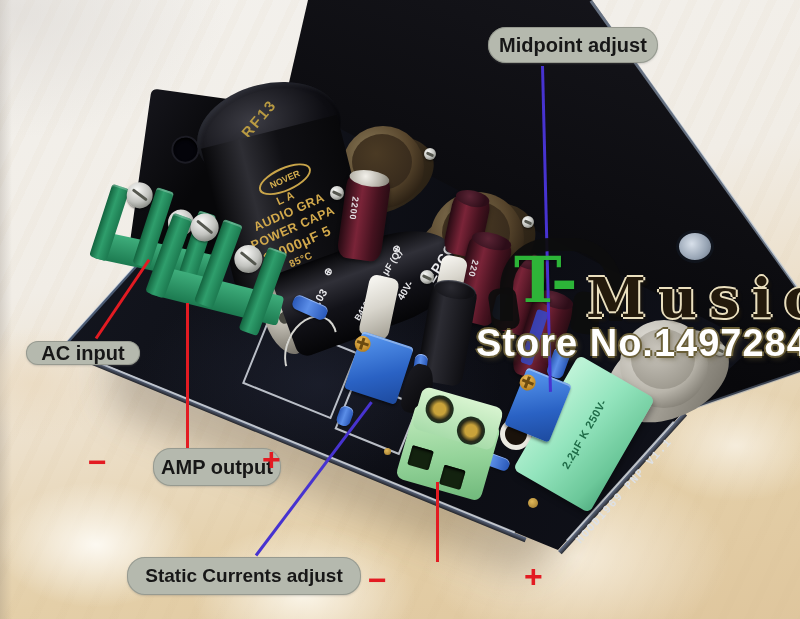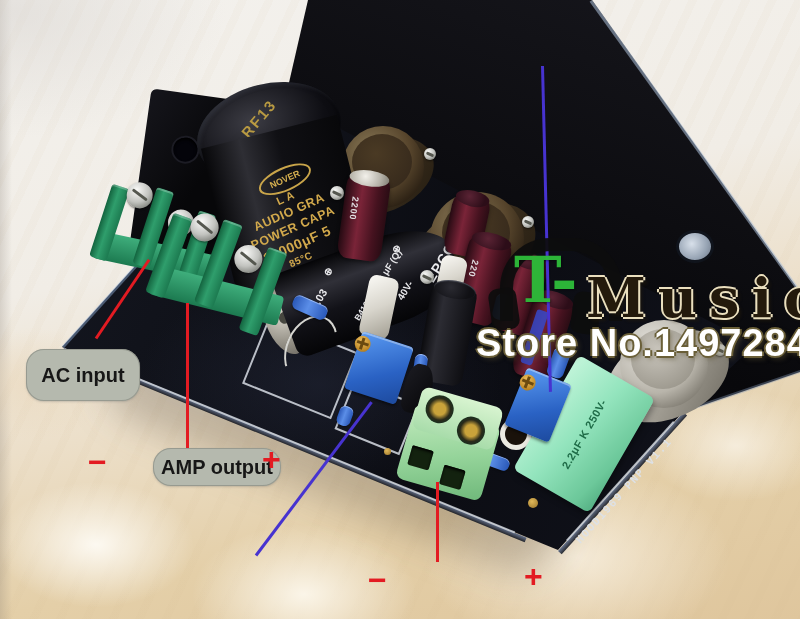--- a/index.html
+++ b/index.html
@@ -282,21 +282,23 @@
   <div class="abs aline bline" style="left:541px;top:66px;width:3px;height:326px;transform-origin:50% 0;transform:rotate(-1.4deg);"></div>
   <div class="abs aline bline" style="left:256px;top:554px;width:192px;height:3px;transform-origin:0 50%;transform:rotate(-53deg);"></div>
 
   <div class="abs wm hp-band"></div>
   <div class="abs wm hp-cup" style="left:490px;top:288px;transform:rotate(-8deg);"></div>
   <div class="abs wm hp-cup" style="left:572px;top:292px;transform:rotate(8deg);"></div>
   <div class="abs wm logo-t">T-</div>
   <div class="abs wm logo-music">Music</div>
   <div class="abs wm store">Store No.1497284</div>
 
-  <div class="pill" style="left:26px;top:349px;width:114px;height:52px;">AC input</div>
+  <div class="pill" style="left:488px;top:27px;width:170px;height:36px;">Midpoint adjust</div>
+  <div class="pill" style="left:26px;top:341px;width:114px;height:24px;">AC input</div>
   <div class="pill" style="left:153px;top:448px;width:128px;height:38px;">AMP output</div>
+  <div class="pill" style="left:127px;top:557px;width:234px;height:38px;font-size:19px;">Static Currents adjust</div>
 
   <div class="sign" style="left:88px;top:444px;">−</div>
   <div class="sign" style="left:262px;top:441px;">+</div>
   <div class="sign" style="left:368px;top:562px;">−</div>
   <div class="sign" style="left:524px;top:558px;">+</div>
 
 </div>
 
 </body></html>

